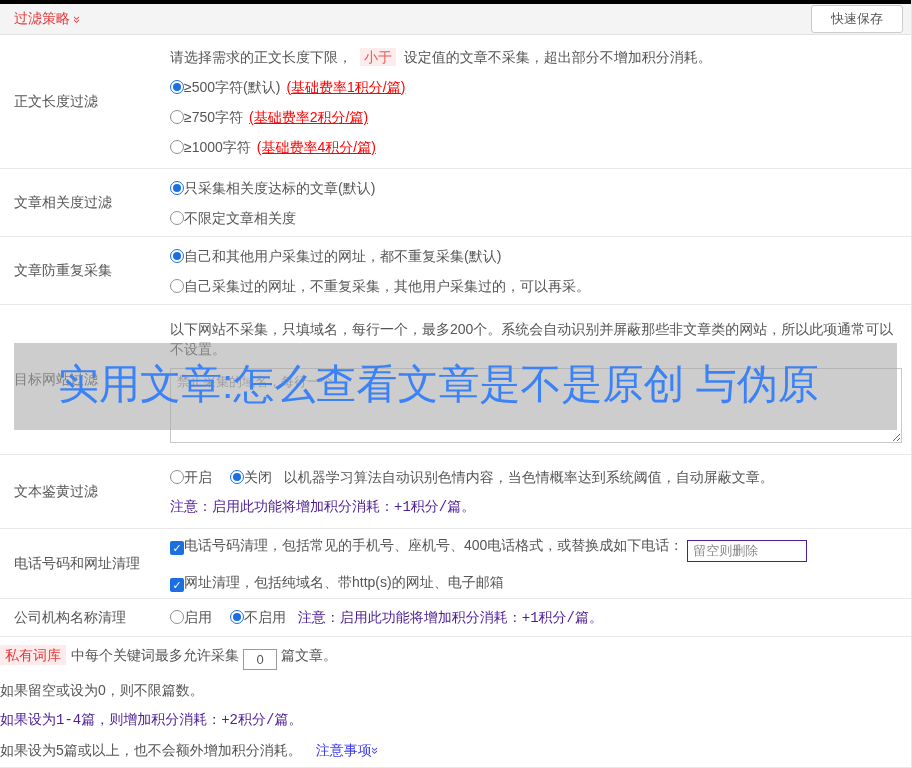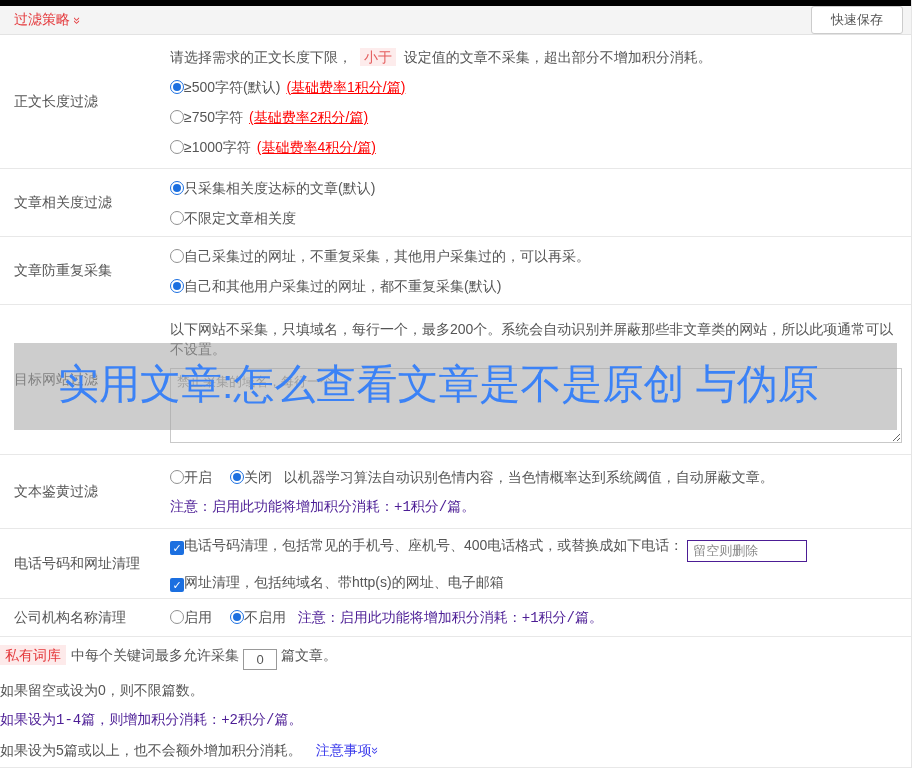--- a/index.html
+++ b/index.html
@@ -1,21 +1,21 @@
 <!DOCTYPE html>
 <html><head>
 <meta charset="utf-8">
 <style>
   * { margin:0; padding:0; box-sizing:border-box; }
   html,body { background:#fff; }
   body { font-family:"Liberation Sans","DejaVu Sans",sans-serif; font-size:14px; color:#555; }
   .page { position:relative; width:912px; height:768px; background:#fff; border-right:1px solid #e5e5e5; overflow:hidden; }
 
   
-  .topbar { height:35px; background:#f4f4f4; border-top:6px solid #000000; border-bottom:1px solid #e3e3e3;
+  .topbar { height:35px; background:#f4f4f4; border-top:4px solid #000000; border-bottom:1px solid #e3e3e3;
             display:flex; align-items:center; padding:0 8px 0 14px; }
   .topbar-title { color:#e4393c; font-size:14px; cursor:pointer; display:flex; align-items:center; gap:4px; }
   .chev { display:inline-block; transform:rotate(90deg); font-size:13px; line-height:1; }
   .spacer { flex:1; }
   .save-btn { background:#fff; border:1px solid #ccc; border-radius:3px; padding:4px 19px; font-size:13px; color:#555; cursor:pointer; }
 
   
   .row { display:flex; border-bottom:1px solid #e8e8e8; }
   .row:last-child { border-bottom:none; }
   .row-label { width:170px; flex:0 0 170px; padding-left:14px; display:flex; align-items:center; color:#555; }
@@ -93,24 +93,24 @@
       <div class="line">
         <span class="radio"></span><span class="opt-text">不限定文章相关度</span>
       </div>
     </div>
   </div>
 
   <div class="row r3">
     <div class="row-label">文章防重复采集</div>
     <div class="row-content">
       <div class="line">
-        <span class="radio"></span><span class="opt-text">自己采集过的网址，不重复采集，其他用户采集过的，可以再采。</span>
+        <span class="radio checked"></span><span class="opt-text">自己和其他用户采集过的网址，都不重复采集(默认)</span>
       </div>
       <div class="line">
-        <span class="radio checked"></span><span class="opt-text">自己和其他用户采集过的网址，都不重复采集(默认)</span>
+        <span class="radio"></span><span class="opt-text">自己采集过的网址，不重复采集，其他用户采集过的，可以再采。</span>
       </div>
     </div>
   </div>
 
   <div class="row r4">
     <div class="row-label">目标网站过滤</div>
     <div class="row-content">
       <div class="line" style="margin:2px 0;">以下网站不采集，只填域名，每行一个，最多200个。系统会自动识别并屏蔽那些非文章类的网站，所以此项通常可以不设置。</div>
       <textarea class="domain-textarea" placeholder="禁止采集的域名，每行一个" style=""></textarea>
     </div>

